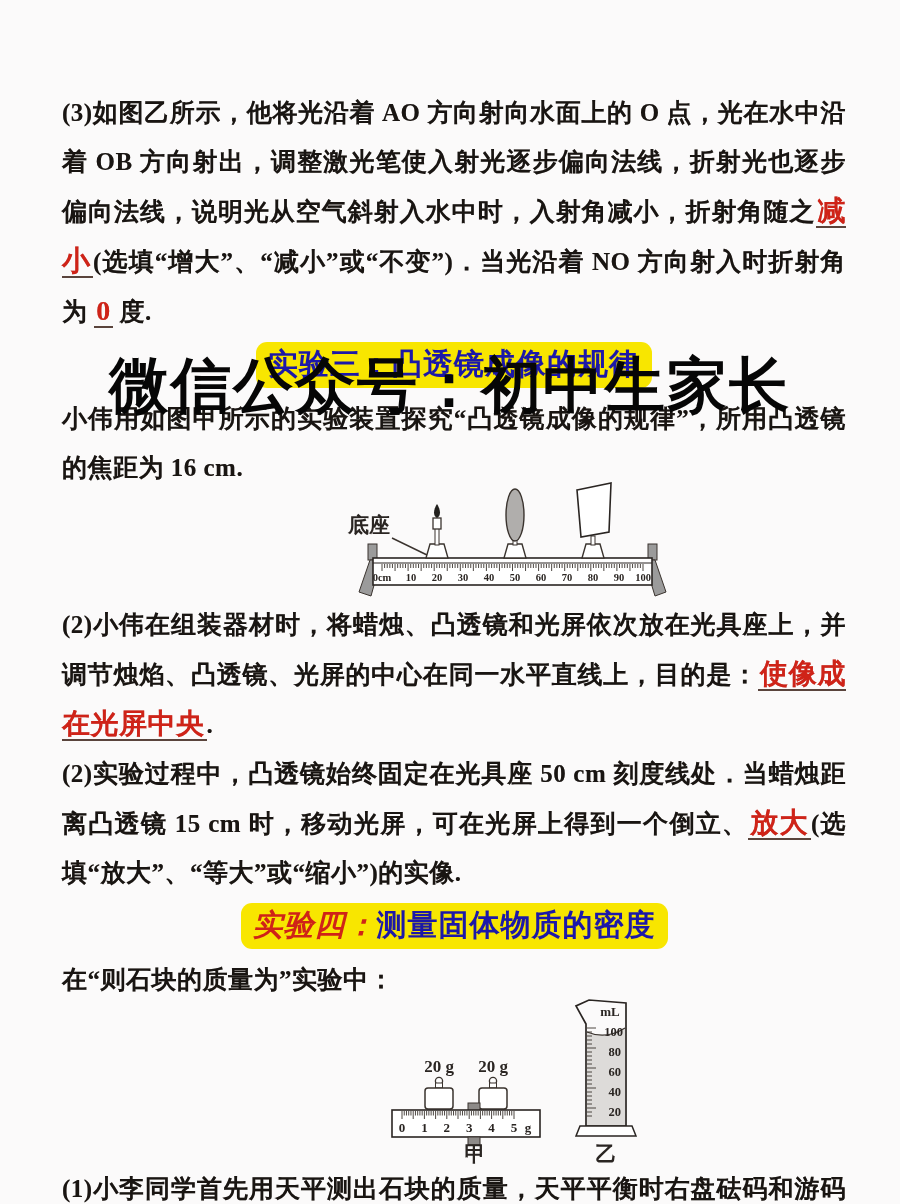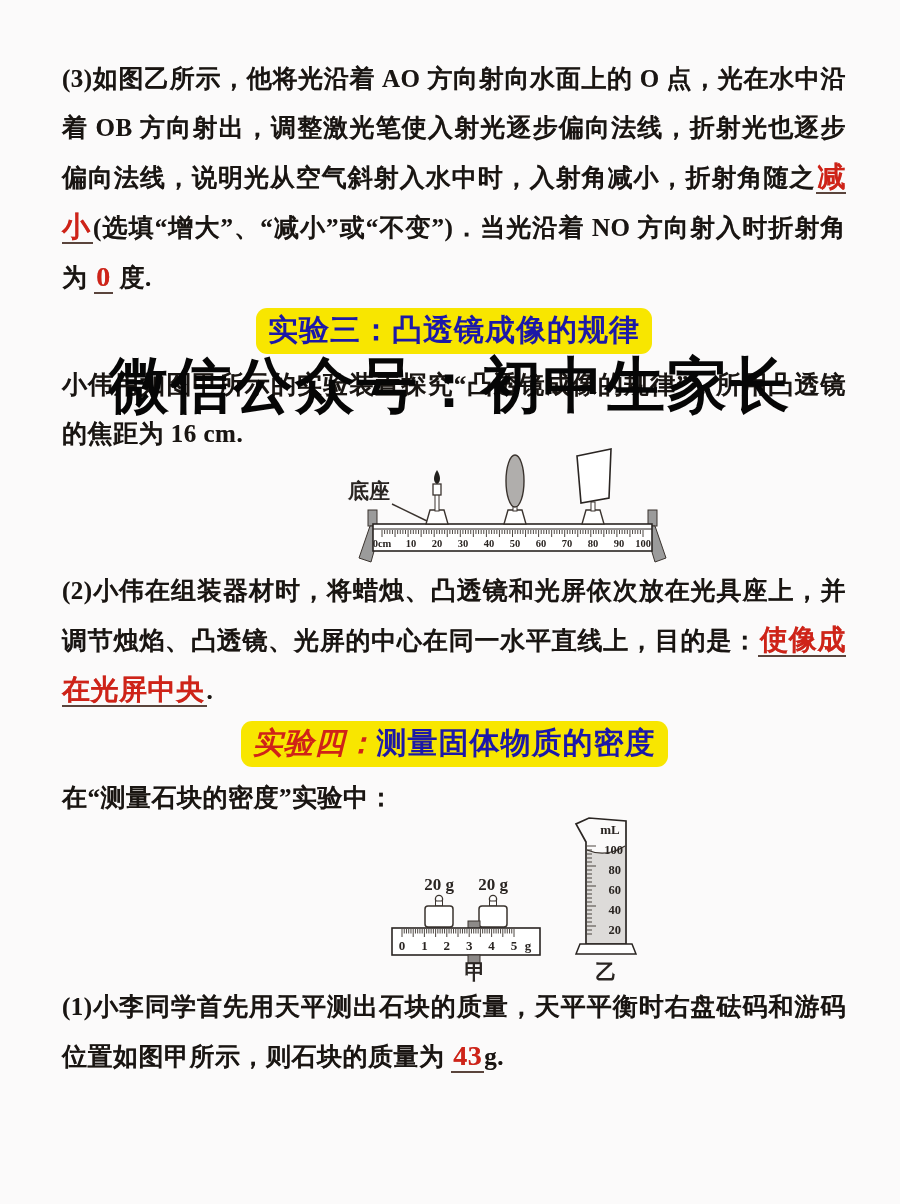--- a/index.html
+++ b/index.html
@@ -7,20 +7,21 @@
     width:900px;height:1204px;
     background:#fbfafa;
     position:relative;
     overflow:hidden;
     font-family:"Liberation Serif", serif;
   }
   .page{
     position:absolute;inset:0;
     padding:54px 54px 0 62px;
     box-sizing:border-box;
+    margin-top:34px;
   }
   .para{
     margin:0;
     font-size:25px;
     font-weight:700;
     line-height:49px;
     color:#191512;
     text-align:justify;
     letter-spacing:0.5px;
     text-shadow:0 0 0.6px rgba(40,30,25,.45);
@@ -231,26 +232,27 @@
 
       <g>
         <polygon points="242,80 264,80 260,66 246,66" fill="#ffffff" stroke="#3a332e" stroke-width="1.4"></polygon>
         <rect x="251" y="58" width="4" height="9" fill="#ffffff" stroke="#3a332e"></rect>
         <polygon points="237,12 271,5 269,54 241,59" fill="#ffffff" stroke="#2a2522" stroke-width="1.6"></polygon>
       </g>
     </svg>
   </div>
 
   <p class="para"><span>(2)小伟在组装器材时，将蜡烛、凸透镜和光屏依次放在光具座上，并调节烛焰、凸透镜、光屏的中心在同一水平直线上，目的是：</span><span class="ans">使像成在光屏中央</span><span>.</span></p>
+  <p class="para"><span>(2)实验过程中，凸透镜始终固定在光具座 50 cm 刻度线处．当蜡烛距离凸透镜 15 cm 时，移动光屏，可在光屏上得到一个倒立、</span><span class="ans">放大</span><span>(选填“放大”、“等大”或“缩小”)的实像.</span></p>
 
   <div class="sec-title">
     <span class="hl"><span class="t-red">实验四：</span><span class="t-blue">测量固体物质的密度</span></span>
   </div>
 
-  <p class="para"><span>在“测量石块的密度”实验中：</span></p>
+  <p class="para"><span>在“则石块的质量为”实验中：</span></p>
 
   <div class="fig2-wrap">
     <svg width="270" height="168" viewBox="0 0 270 168">
 
       <text x="59" y="76" font-size="17" text-anchor="middle">20 g</text>
       <text x="113" y="76" font-size="17" text-anchor="middle">20 g</text>
 
       <g>
         <circle cx="59" cy="85" r="3.6" fill="#ffffff" stroke="#3a332e" stroke-width="1.3"></circle>
         <rect x="55.5" y="87" width="7" height="5" fill="#ffffff" stroke="#3a332e"></rect>

